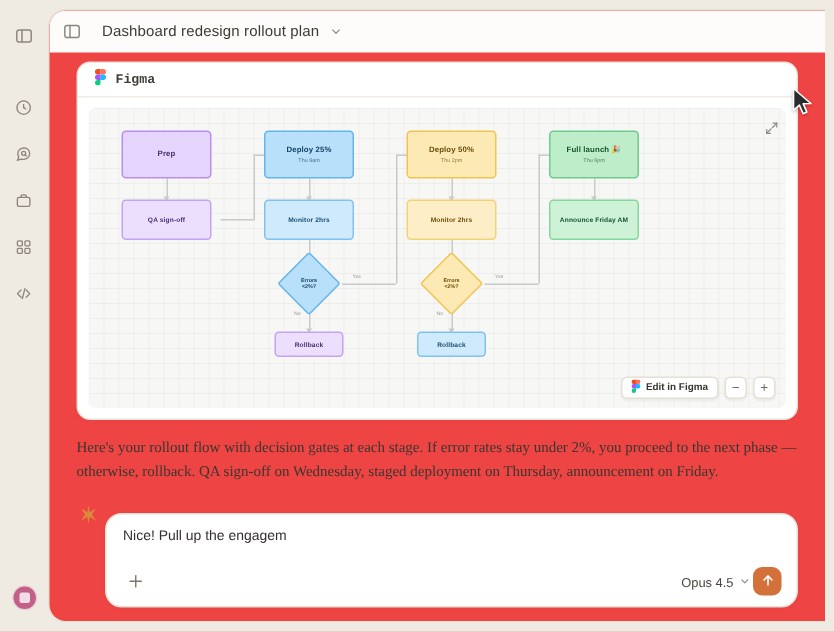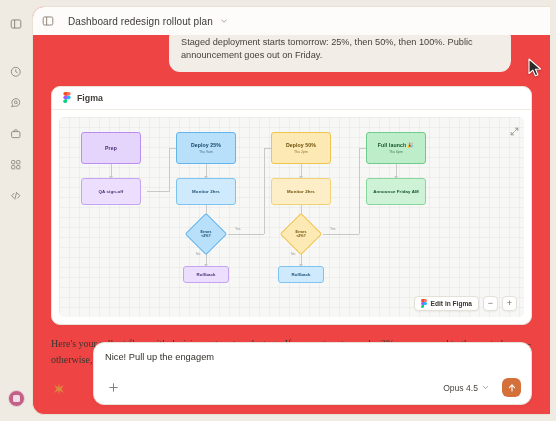--- a/index.html
+++ b/index.html
@@ -109,21 +109,21 @@
     box-shadow: 0 1px 2px rgba(80,70,50,.035);
   }
   .figma-head {
     height: 23px;
     display: flex; align-items: center;
     padding: 0 11px;
     gap: 6px;
     border-bottom: 1px solid #f0ebe2;
   }
   .figma-head-label { font-size: 8.8px; color: #4a4views; }
-  .figma-head-label { font-size: 8.8px; color: #413e39; font-weight: 600; }
+  .figma-head-label { font-size: 8.8px; color: #413e39; font-weight: 600; font-family: Liberation Mono, monospace; }
 
   .canvas {
     position: relative;
     height: 200px;
     background:
       linear-gradient(to right, rgba(0,0,0,.035) 1px, transparent 1px) 0 0/10px 10px,
       linear-gradient(to bottom, rgba(0,0,0,.035) 1px, transparent 1px) 0 0/10px 10px,
       #f7f7f6;
     margin: 7px;
     border-radius: 5px;
@@ -213,42 +213,42 @@
     margin-top: 12px;
     font-size: 13px;
     color: #d98b3a;
     width: 16px; height: 16px;
     display:flex; align-items:center; justify-content:center;
   }
 
   
   .composer-wrap {
     position: absolute;
-    left: 35px; right: 18px; bottom: 9px; padding-left: 25px;
+    left: 12px; right: 18px; bottom: 9px; padding-left: 25px;
   }
   .composer {
     background: #fff;
     border: 1px solid #e6e0d6;
     border-radius: 11px;
     box-shadow: 0 1px 3px rgba(80,70,50,.06);
     padding: 9px 10px 7px 11px;
   }
   .composer-text {
     font-size: 9.3px; color: #32302b; min-height: 22px;
   }
   .composer-row {
     display: flex; align-items: center; justify-content: space-between;
     margin-top: 4px;
   }
   .plus-btn {
     width: 16px; height: 16px;
     display:flex; align-items:center; justify-content:center;
     color: #7d786e; font-size: 13px; line-height: 1;
   }
-  .composer-right { display:flex; align-items:center; gap: 13px; }
+  .composer-right { display:flex; align-items:center; gap: 2px; }
   .model-pill {
     display:flex; align-items:center; gap:4px;
     font-size: 8.6px; color:#4a463f;
   }
   .send-btn {
     width: 19px; height: 19px; border-radius: 6px;
     background:#d4703a;
     display:flex; align-items:center; justify-content:center;
     color:#fff;
   }
@@ -327,23 +327,20 @@
       <span class="topbar-chev">
         <svg width="8" height="8" viewBox="0 0 12 12" fill="none" stroke="currentColor" stroke-width="1.3" stroke-linecap="round" stroke-linejoin="round">
           <path d="M2.6 4.4 6 7.8l3.4-3.4"></path>
         </svg>
       </span>
     </div>
 
     <div class="content">
       <div class="conv">
 
-        <div class="user-bubble">
-          <span>Staged deployment starts tomorrow: 25%, then 50%, then 100%. Public announcement goes out on Friday.</span>
-        </div>
 
         <div class="figma-card">
           <div class="figma-head">
             <span>
               <svg width="8" height="11" viewBox="0 0 10 15">
                 <path d="M2.5 0h2.5v5H2.5a2.5 2.5 0 1 1 0-5z" fill="#F24E1E"></path>
                 <path d="M5 0h2.5a2.5 2.5 0 0 1 0 5H5V0z" fill="#FF7262"></path>
                 <path d="M5 5h2.5a2.5 2.5 0 0 1 0 5H5V5z" fill="#1ABCFE"></path>
                 <path d="M2.5 5H5v5H2.5a2.5 2.5 0 0 1 0-5z" fill="#A259FF"></path>
                 <path d="M2.5 10H5v2.5A2.5 2.5 0 1 1 2.5 10z" fill="#0ACF83"></path>

